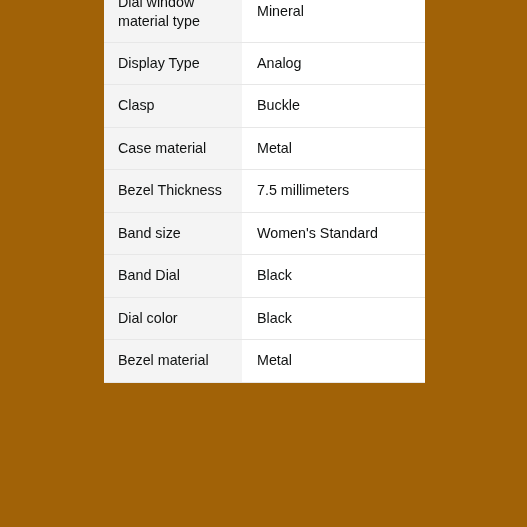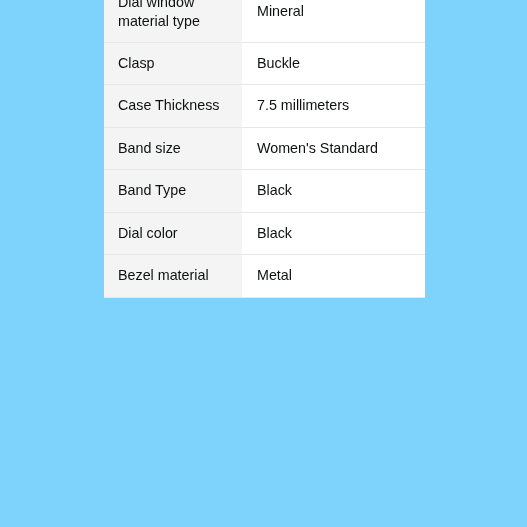--- a/index.html
+++ b/index.html
@@ -12,21 +12,21 @@
     height: 527px;
     background: #ffffff;
     font-family: "Liberation Sans", "DejaVu Sans", sans-serif;
     overflow: hidden;
     position: relative;
   }
 
   #page-root {
     position: absolute;
     inset: 0;
-    background: #7dd3fc;
+    background: #a16207;
   }
 
   
   .spec-table-wrap {
     position: absolute;
     left: 104px;
     top: 0;
     width: 321px;
     height: 527px;
     overflow: hidden;
@@ -88,33 +88,41 @@
 <div id="page-root">
 
   <div class="spec-table-wrap">
     <table class="spec-table">
       <tbody>
           <tr>
             <td class="spec-label">Dial window material type</td>
             <td class="spec-value">Mineral</td>
           </tr>
           <tr>
+            <td class="spec-label">Display Type</td>
+            <td class="spec-value">Analog</td>
+          </tr>
+          <tr>
             <td class="spec-label">Clasp</td>
             <td class="spec-value">Buckle</td>
           </tr>
           <tr>
-            <td class="spec-label">Case Thickness</td>
+            <td class="spec-label">Case material</td>
+            <td class="spec-value">Metal</td>
+          </tr>
+          <tr>
+            <td class="spec-label">Bezel Thickness</td>
             <td class="spec-value">7.5 millimeters</td>
           </tr>
           <tr>
             <td class="spec-label">Band size</td>
             <td class="spec-value">Women's Standard</td>
           </tr>
           <tr>
-            <td class="spec-label">Band Type</td>
+            <td class="spec-label">Band Dial</td>
             <td class="spec-value">Black</td>
           </tr>
           <tr>
             <td class="spec-label">Dial color</td>
             <td class="spec-value">Black</td>
           </tr>
           <tr>
             <td class="spec-label">Bezel material</td>
             <td class="spec-value">Metal</td>
           </tr>

